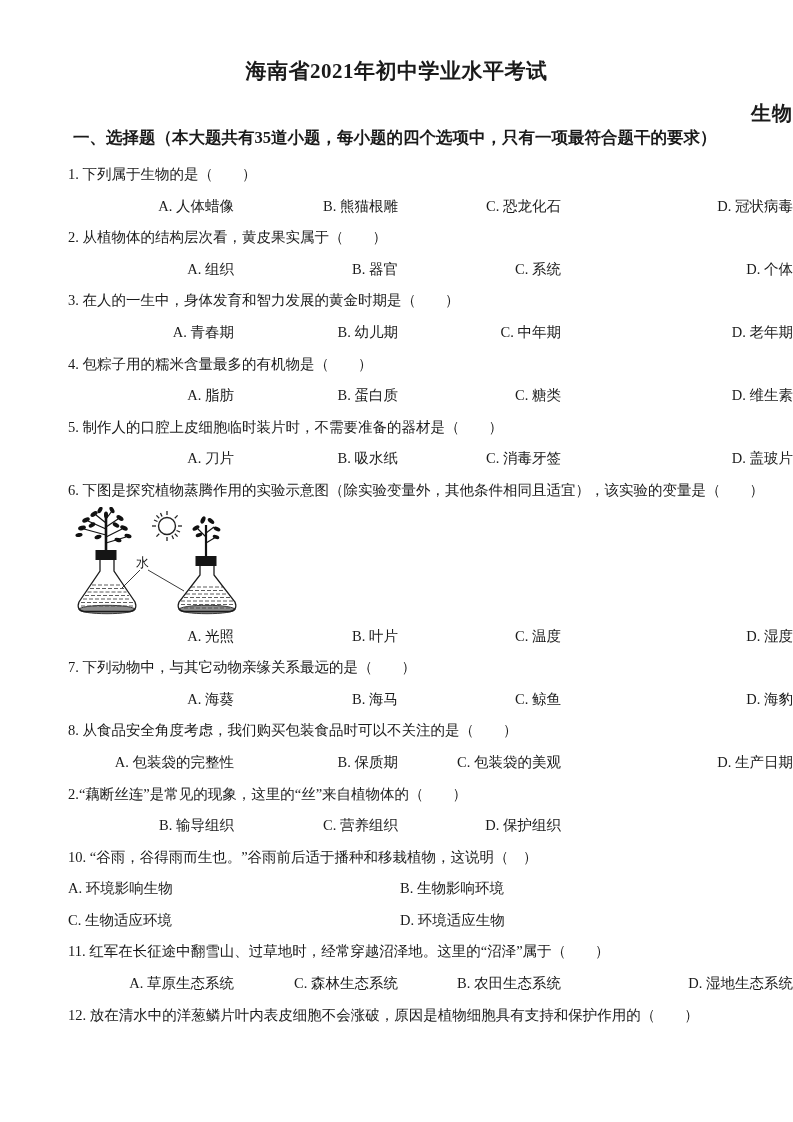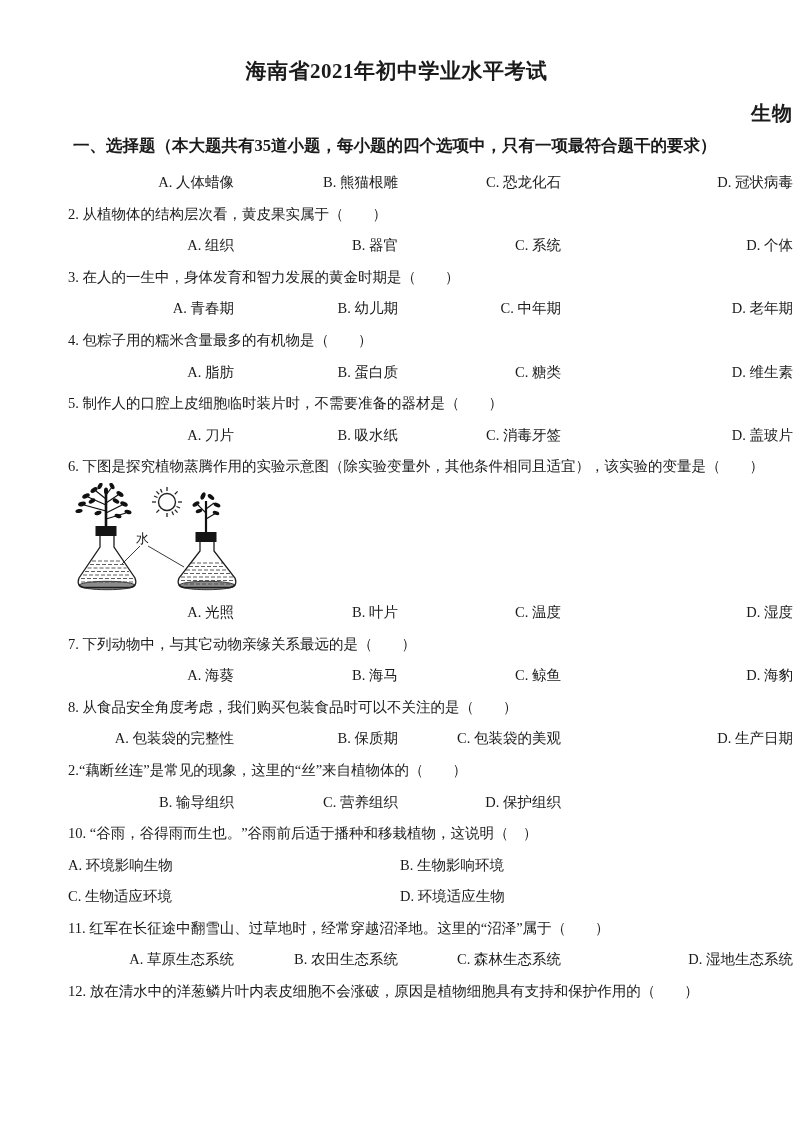--- a/index.html
+++ b/index.html
@@ -5,21 +5,21 @@
   html,body{margin:0;padding:0;}
   body{
     width:793px;height:1122px;background:#ffffff;overflow:hidden;
     font-family:"Liberation Serif","DejaVu Serif",serif;color:#1a1a1a;
     -webkit-font-smoothing:antialiased;
   }
   .page{padding:58px 0 0 68px;}
   .header{width:793px;margin-left:-68px;}
   .doc-title{font-size:21px;font-weight:bold;text-align:center;line-height:27px;letter-spacing:0.5px;}
   .subject-title{font-size:20px;font-weight:bold;text-align:right;line-height:26px;margin-top:15px;letter-spacing:1px;}
-  .section-header{font-size:16.5px;font-weight:bold;line-height:24px;margin:8px 0 0 5px;white-space:nowrap;}
+  .section-header{font-size:16.5px;font-weight:bold;line-height:24px;margin:0 0 0 5px;white-space:nowrap;}
   .questions{margin-top:9px;font-size:14.5px;}
   .q-row{line-height:31.6px;height:31.6px;white-space:nowrap;}
   .opt-grid{display:grid;grid-template-columns:166px 164px 163px 1fr;text-align:right;}
   .opt-grid-2{display:grid;grid-template-columns:332px 1fr;}
   .figure-row{height:114px;}
   .figure-row svg{display:block;margin-left:4px;}
   svg text{font-family:"Liberation Serif","DejaVu Serif",serif;}
 </style>
 </head>
 <body>
@@ -28,20 +28,21 @@
 
   <div class="header">
     <div class="doc-title">海南省2021年初中学业水平考试</div>
     <div class="subject-title">生物</div>
   </div>
 
   <div class="section-header">一、选择题（本大题共有35道小题，每小题的四个选项中，只有一项最符合题干的要求）</div>
 
   <div class="questions">
 
+    <div class="q-row">1. 下列属于生物的是（　　）</div>
     <div class="q-row opt-grid">
       <span>A. 人体蜡像</span>
       <span>B. 熊猫根雕</span>
       <span>C. 恐龙化石</span>
       <span>D. 冠状病毒</span>
     </div>
 
     <div class="q-row">2. 从植物体的结构层次看，黄皮果实属于（　　）</div>
     <div class="q-row opt-grid">
       <span>A. 组织</span>
@@ -217,21 +218,21 @@
       <span>B. 生物影响环境</span>
     </div>
     <div class="q-row opt-grid-2">
       <span>C. 生物适应环境</span>
       <span>D. 环境适应生物</span>
     </div>
 
     <div class="q-row">11. 红军在长征途中翻雪山、过草地时，经常穿越沼泽地。这里的“沼泽”属于（　　）</div>
     <div class="q-row opt-grid">
       <span>A. 草原生态系统</span>
+      <span>C. 森林生态系统</span>
       <span>B. 农田生态系统</span>
-      <span>C. 森林生态系统</span>
       <span>D. 湿地生态系统</span>
     </div>
 
     <div class="q-row">12. 放在清水中的洋葱鳞片叶内表皮细胞不会涨破，原因是植物细胞具有支持和保护作用的（　　）</div>
 
   </div>
 </div>
 
 </body></html>

